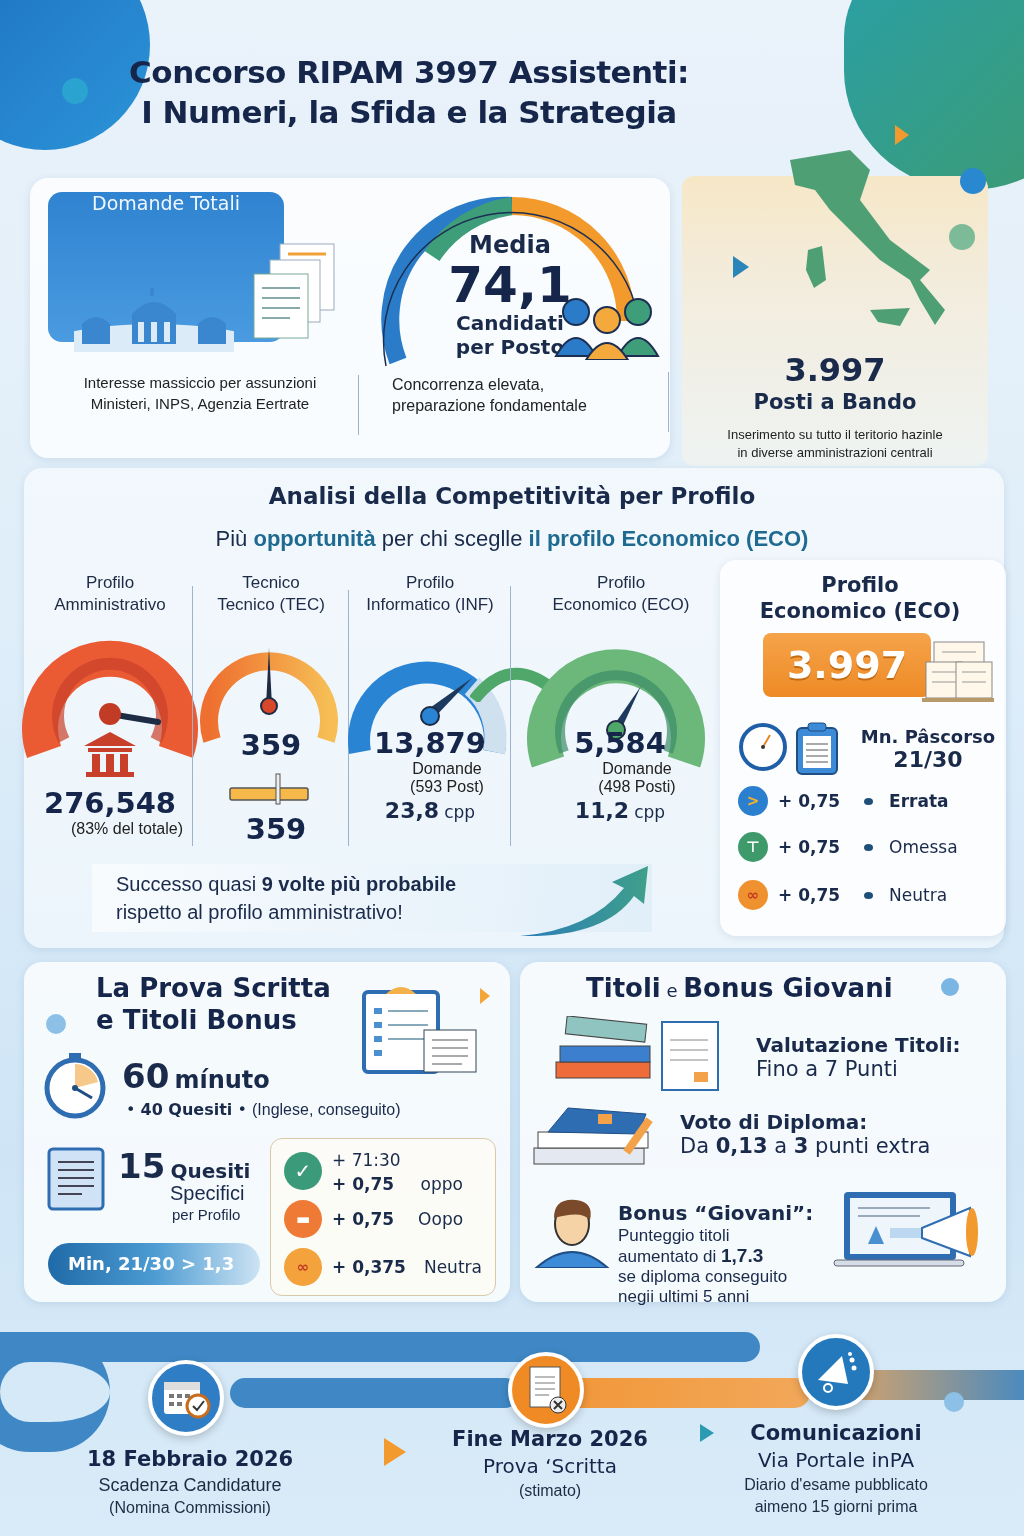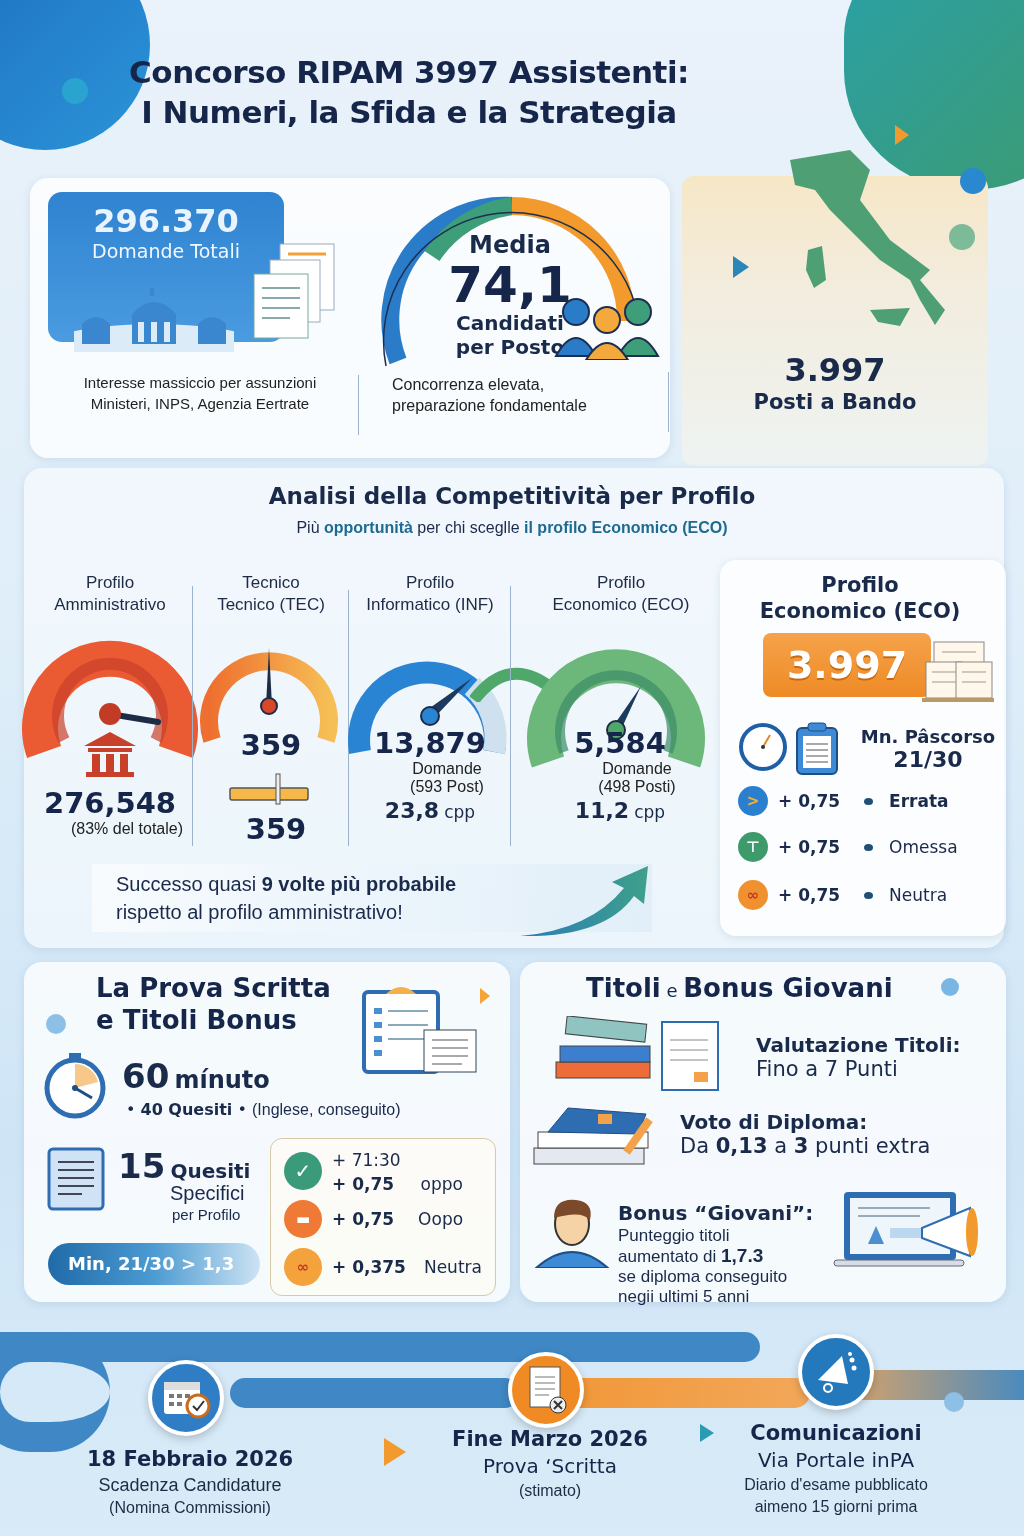--- a/index.html
+++ b/index.html
@@ -60,21 +60,20 @@
 <div class="abs" style="left:895px;top:125px;width:0;height:0;border-top:10px solid transparent;border-bottom:10px solid transparent;border-left:14px solid #f29a2e;"></div>
 
 <h1 class="title">
   <div>Concorso RIPAM 3997 Assistenti:</div>
   <div>I Numeri, la Sfida e la Strategia</div>
 </h1>
 
 <div class="card" style="left:30px;top:178px;width:640px;height:280px;"></div>
 
 <div class="abs total-box">
-  <div class="num">296.370</div>
   <div class="lbl">Domande Totali</div>
   <svg class="abs" style="left:26px;top:96px" width="160" height="64" viewBox="0 0 160 64">
     <ellipse cx="80" cy="70" rx="130" ry="34" fill="#dcebf8"></ellipse>
     <g fill="#3a86cf">
       <rect x="58" y="26" width="44" height="30"></rect>
         <path d="M58 26 Q80 2 102 26Z"></path>
         <rect x="76" y="0" width="4" height="8"></rect>
       <rect x="8" y="36" width="28" height="20"></rect>
         <path d="M8 36 Q22 22 36 36Z"></path>
       <rect x="124" y="36" width="28" height="20"></rect>
@@ -136,26 +135,30 @@
   <path d="M30 20 L90 10 L110 30 L100 60 L130 100 L170 130 L160 140 L185 170 L175 185 L160 160 L150 140 L120 120 L90 90 L70 70 L55 50 L35 45Z" fill="#4f9f75"></path>
   <path d="M48 110 L62 106 L66 140 L54 148 L46 130Z" fill="#4f9f75"></path>
   <path d="M110 170 L150 168 L140 186 L118 182Z" fill="#4f9f75"></path>
 </svg>
 <div class="abs dot" style="left:960px;top:168px;width:26px;height:26px;background:#2a88d0;"></div>
 <div class="abs dot" style="left:949px;top:224px;width:26px;height:26px;background:#5faf8a;opacity:.8;"></div>
 <div class="abs" style="left:733px;top:256px;border-top:11px solid transparent;border-bottom:11px solid transparent;border-left:16px solid #2a86b8;"></div>
 <div class="abs center" style="left:700px;top:352px;width:270px;">
   <div style="font-size:32px;font-weight:bold;line-height:36px;">3.997</div>
   <div style="font-size:21px;font-weight:bold;line-height:28px;">Posti a Bando</div>
+  <div class="desc" style="font-size:13px;line-height:18px;margin-top:10px;">
+    <div>Inserimento su tutto il teritorio hazinle</div>
+    <div>in diverse amministrazioni centrali</div>
+  </div>
 </div>
 
 <div class="card" style="left:24px;top:468px;width:980px;height:480px;background:rgba(255,255,255,0.55);"></div>
 <div class="abs center" style="left:0;top:480px;width:1024px;">
   <div style="font-size:23px;font-weight:bold;line-height:32px;">Analisi della Competitività per Profilo</div>
-  <div style="font-size:16px;line-height:32px;margin-top:0;font-family:'Liberation Sans',sans-serif;">
+  <div style="font-size:22px;line-height:32px;margin-top:11px;font-family:'Liberation Sans',sans-serif;">
     <span>Più </span><span style="color:#1e6a90;font-weight:bold;">opportunità</span><span> per chi sceglle </span><span style="color:#1e6a90;font-weight:bold;">il profilo Economico (ECO)</span>
   </div>
 </div>
 
 <div class="abs profile-head" style="left:30px;top:572px;width:160px;">
   <div>Profilo</div>
   <div>Amministrativo</div>
 </div>
 <svg class="abs" style="left:22px;top:624px" width="176" height="140" viewBox="0 0 176 140">
   <path d="M22 128 A70 70 0 1 1 154 128" fill="none" stroke="#ea5a33" stroke-width="36"></path>

